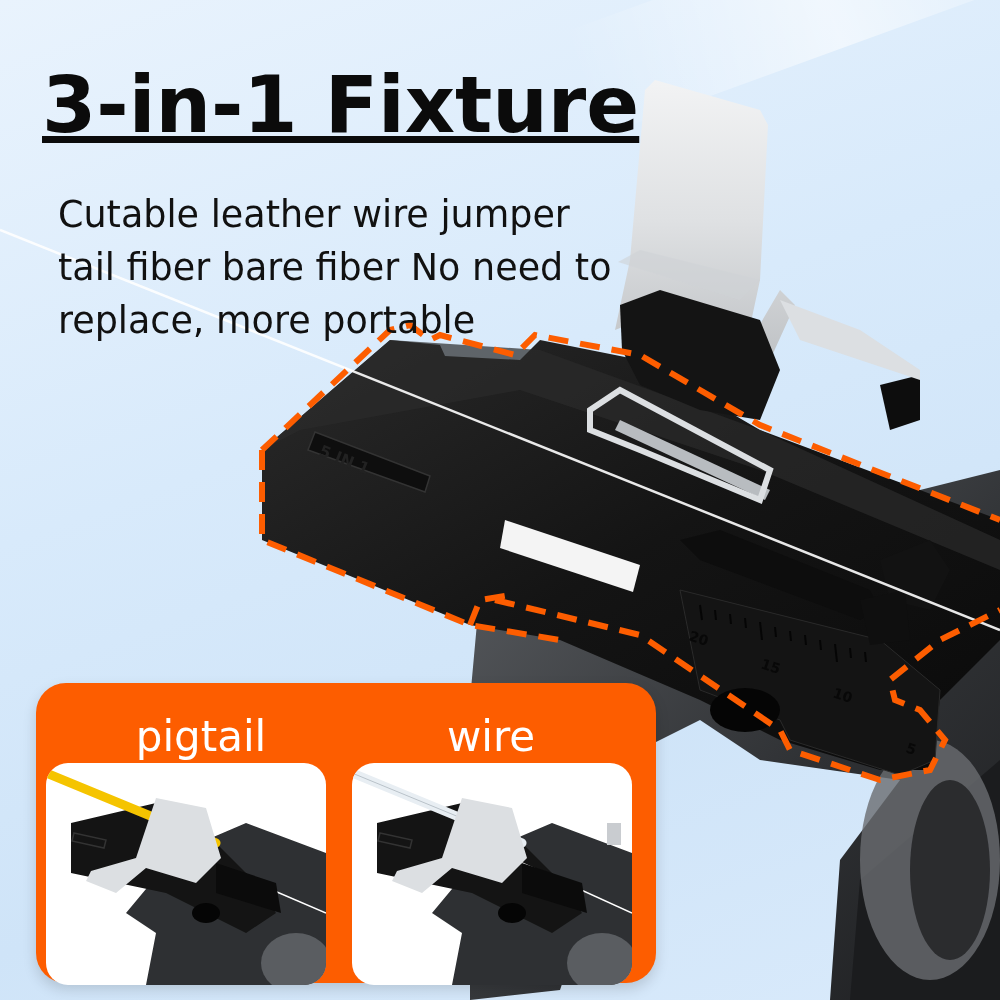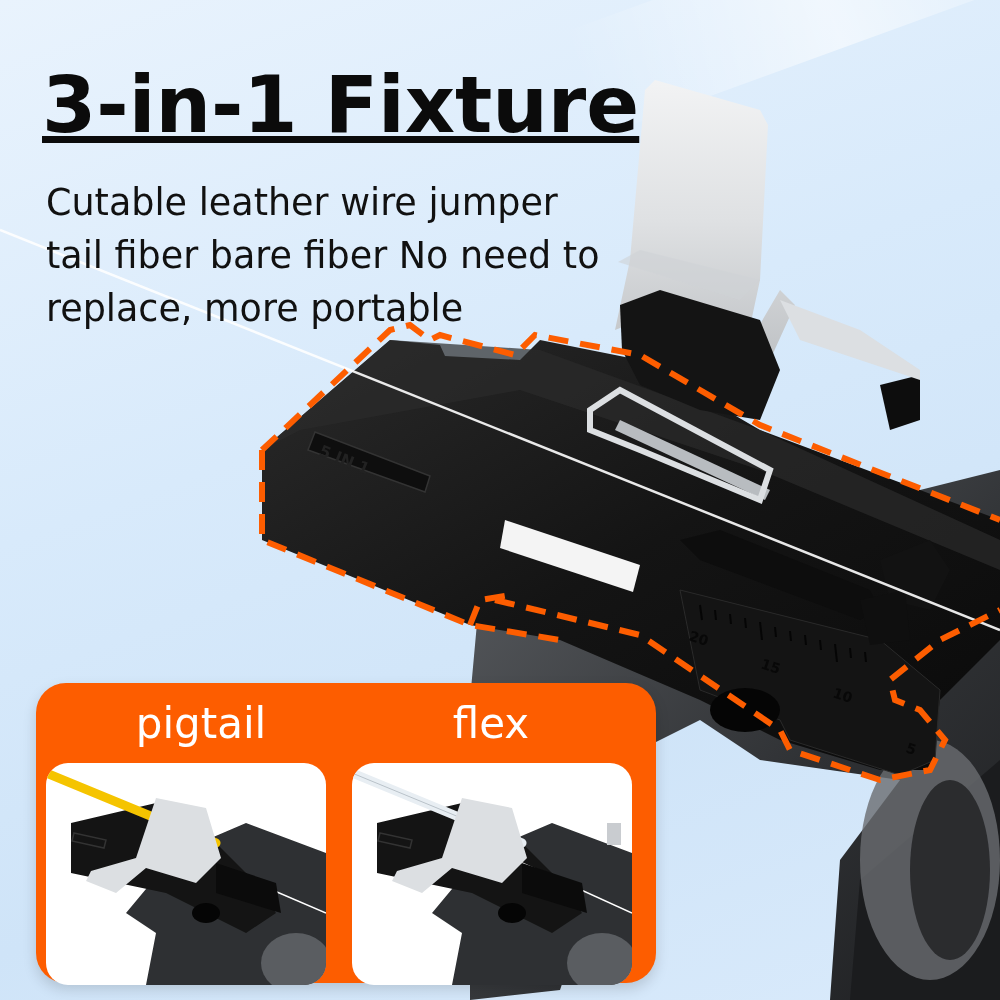--- a/index.html
+++ b/index.html
@@ -13,32 +13,32 @@
     background: linear-gradient(90deg, rgba(255,255,255,0) 0%, rgba(255,255,255,0.55) 50%, rgba(255,255,255,0) 100%);
     transform: rotate(-20deg); transform-origin: left center;
   }
   .title {
     position: absolute; left: 42px; top: 66px; margin: 0;
     font-size: 78px; font-weight: bold; color: #0b0b0b; letter-spacing: 0px;
     line-height: 1;
     text-decoration: underline;
   }
   .subtitle {
-    position: absolute; left: 46px; top: 176px; margin: 0; width: 580px;
+    position: absolute; left: 46px; top: 176px; margin: 12px; width: 580px;
     font-size: 36.5px; line-height: 53px; color: #111;
   }
   
   .product { position: absolute; left: 0; top: 0; width: 1000px; height: 1000px; }
   .panel {
     position: absolute; left: 36px; top: 683px; width: 620px; height: 300px;
     background: #fd5d00; border-radius: 30px;
     box-shadow: 0 6px 14px rgba(0,0,0,0.15);
   }
   .panel-label {
-    position: absolute; top: 16px; font-size: 42px; color: #fff; text-align: center; width: 290px;
+    position: absolute; top: 29px; font-size: 42px; color: #fff; text-align: center; width: 290px;
   }
   .panel-label.left { left: 20px; }
   .panel-label.right { left: 310px; }
   .panel-card {
     position: absolute; top: 80px; width: 280px; height: 224px; background: #fff;
     border-radius: 22px; overflow: hidden;
   }
   .panel-card.left { left: 10px; top: 80px; height: 222px; }
   .panel-card.right { left: 316px; top: 80px; height: 222px; }
 </style>
@@ -122,21 +122,21 @@
   <path d="M262 450 L262 540 L470 625 L560 640 M470 625 L480 600 L510 595" fill="none" stroke="#fd5d00" stroke-width="6" stroke-dasharray="20 12"></path>
   <path d="M262 450 L390 330 L410 325 L430 340 L440 335 L515 355 L535 335 L640 355 L760 425 L1000 520" fill="none" stroke="#fd5d00" stroke-width="6" stroke-dasharray="20 12"></path>
   <path d="M495 600 L640 635 L780 730 L790 750 L880 780 L930 770 L945 740 L920 710 L895 700 L890 680 L940 640 L1000 610" fill="none" stroke="#fd5d00" stroke-width="6" stroke-dasharray="20 12"></path>
 </svg>
 
 <h1 class="title">3-in-1 Fixture</h1>
 <p class="subtitle">Cutable leather wire jumper tail fiber bare fiber No need to replace, more portable</p>
 
 <div class="panel">
   <div class="panel-label left">pigtail</div>
-  <div class="panel-label right">flex</div>
+  <div class="panel-label right">wire</div>
 
   <div class="panel-card left">
     <svg width="280" height="222" viewBox="0 0 280 222">
       <path d="M130 90 L200 60 L280 90 L280 222 L100 222 L110 170 L80 150 Z" fill="#2e3033"></path>
       <path d="M25 60 L110 40 L170 80 L210 120 L230 150 L200 170 L120 130 L25 110 Z" fill="#141414"></path>
       <path d="M28 70 L60 77 L58 85 L26 78 Z" fill="none" stroke="#333" stroke-width="1.5"></path>
       <line x1="0" y1="10" x2="170" y2="80" stroke="#f5c400" stroke-width="9" stroke-linecap="round"></line>
       <line x1="185" y1="110" x2="210" y2="120" stroke="#f5c400" stroke-width="7"></line>
       <line x1="210" y1="120" x2="280" y2="150" stroke="#ffffff" stroke-width="1.5"></line>
       <path d="M110 35 L160 45 L175 95 L150 120 L100 105 L70 130 L40 118 L45 108 L90 95 Z" fill="#dcdfe2"></path>

